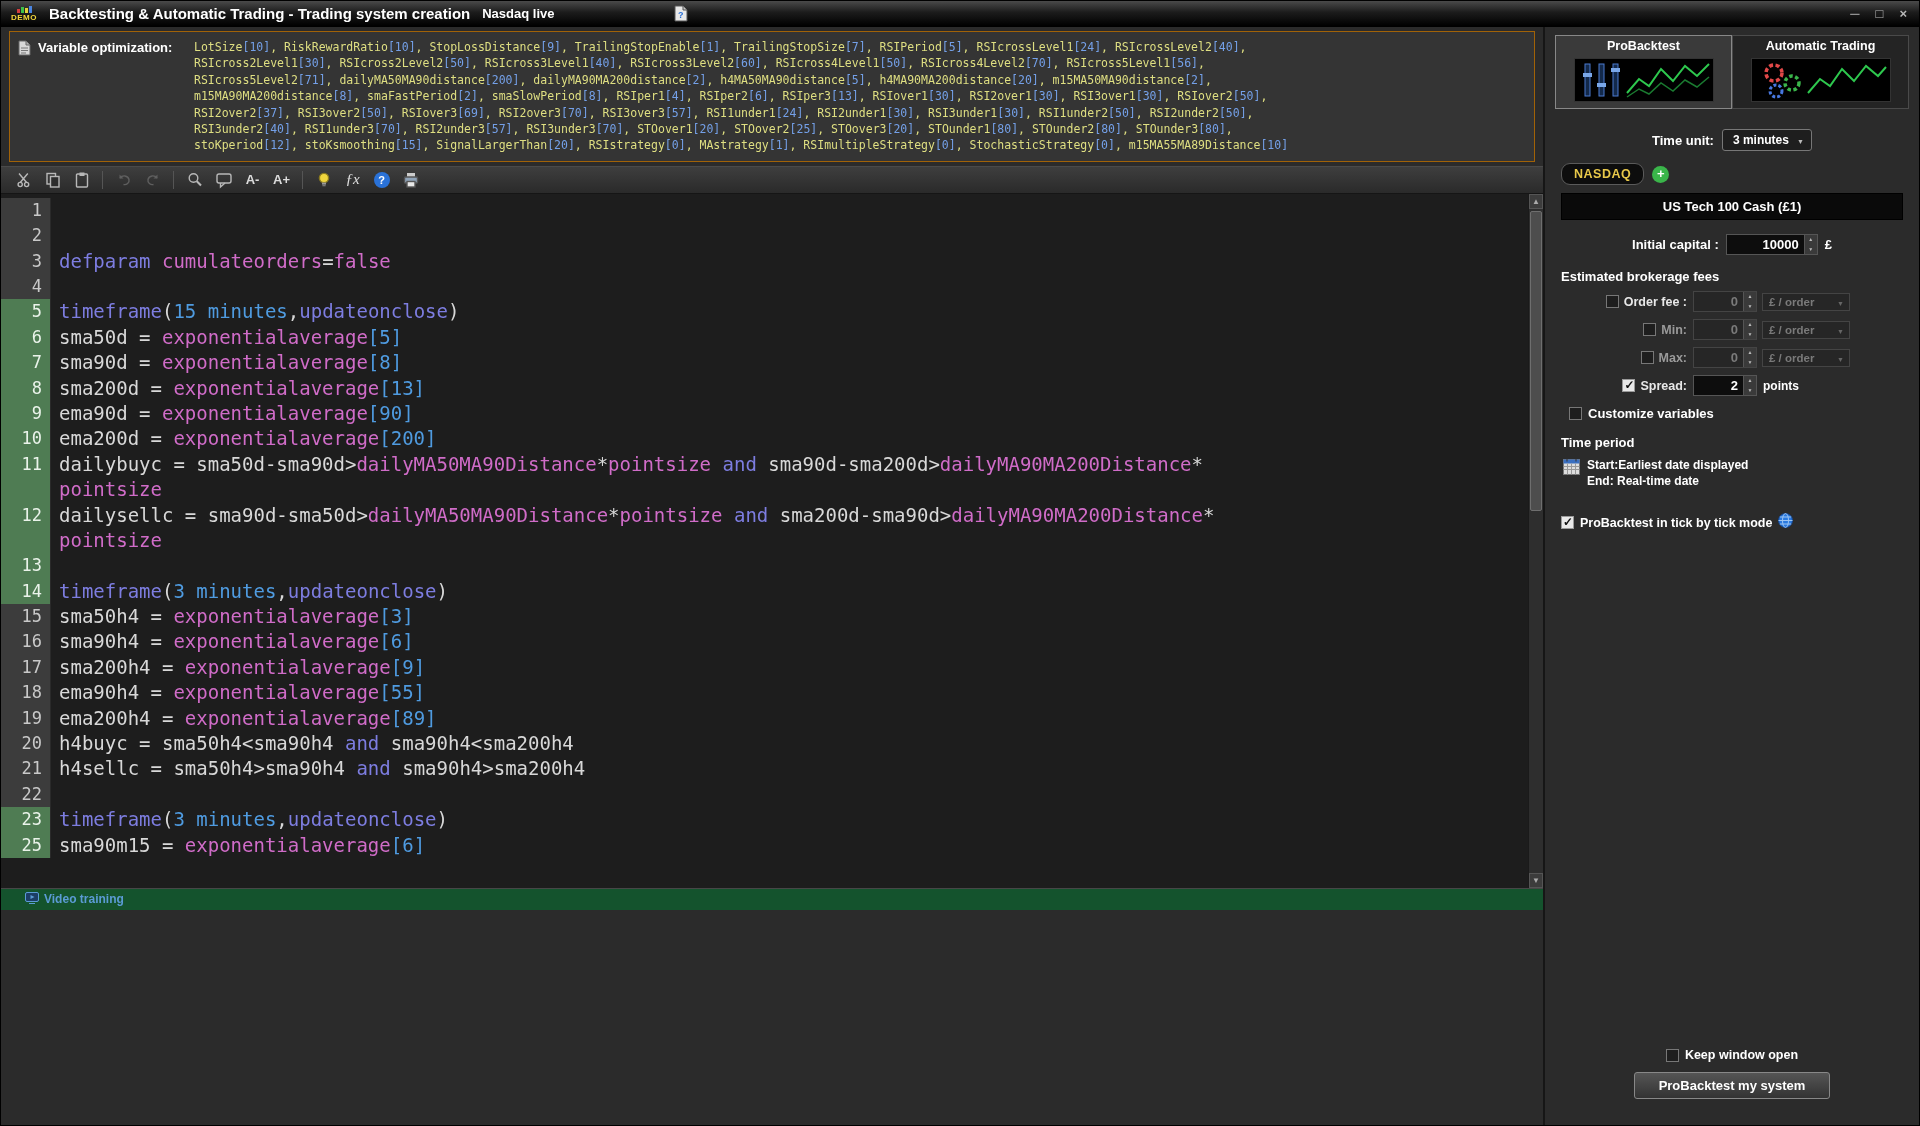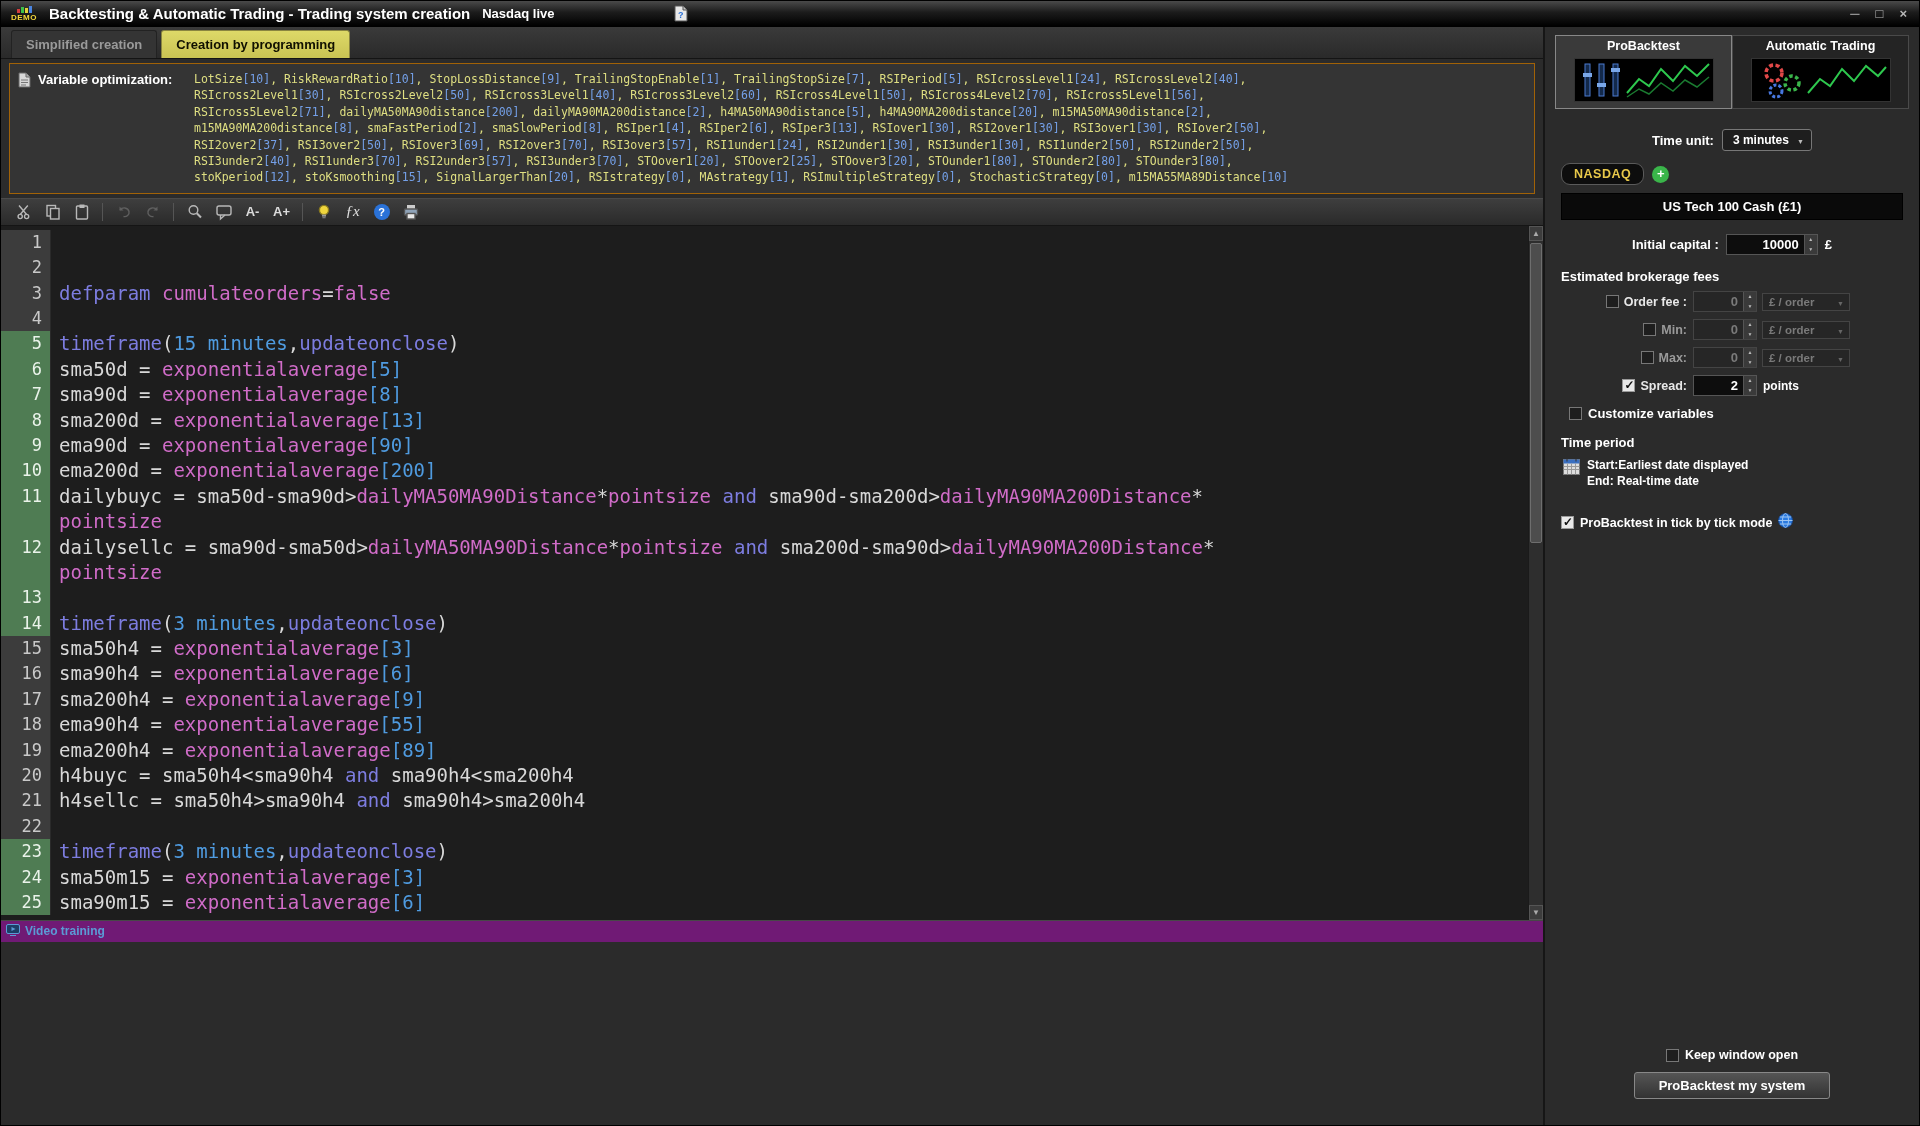--- a/index.html
+++ b/index.html
@@ -60,21 +60,21 @@
 
   
   .scrollbar { position:absolute; right:0; top:0; bottom:0; width:15px; background:#2e2e2e; border-left:1px solid #1a1a1a; }
   .sb-arrow { position:absolute; left:0; right:0; height:15px; background:#3c3c3c; border:1px solid #555; text-align:center; }
   .sb-arrow.up { top:0; } .sb-arrow.down { bottom:0; }
   .sb-arrow::before { font-size:8px; color:#aaa; line-height:14px; display:block; }
   .sb-arrow.up::before { content:"▲"; } .sb-arrow.down::before { content:"▼"; }
   .sb-thumb { position:absolute; left:1px; right:1px; top:17px; height:300px; background:#4d4d4d; border:1px solid #6e6e6e; border-radius:2px; }
 
   
-  .vt-strip { height:22px; flex:none; background:#701a75; border-top:1px solid #474747; display:flex; align-items:center; gap:5px; padding-left:5px; }
+  .vt-strip { height:22px; flex:none; background:#14532d; border-top:1px solid #474747; display:flex; align-items:center; gap:5px; padding-left:24px; }
   .vt-link { color:#5b9bd5; font-weight:bold; font-size:12px; }
   .left-filler { flex:1; background:#2b2b2b; }
 
   
   .sidebar { width:376px; flex:none; display:flex; flex-direction:column; background:#2b2b2b; border-left:2px solid #161616; }
   .sb-tabs { display:flex; margin:8px 10px 0; }
   .sb-tab { flex:1; text-align:center; padding:3px 0 6px; border:1px solid #4a4a4a; background:#242424; }
   .sb-tab.active { background:#3a3a3a; border-color:#888; }
   .sb-tab-label { display:block; color:#fff; font-weight:bold; font-size:12.5px; margin-bottom:5px; }
   .thumb { display:block; margin:0 auto; width:140px; height:44px; background:#000; border:1px solid #333; }
@@ -149,24 +149,20 @@
       <span>─</span>
       <span>□</span>
       <span>×</span>
     </span>
   </div>
 
   <div class="main">
 
     <div class="left">
 
-      <div class="tabs-row">
-        <span class="tab inactive">Simplified creation</span>
-        <span class="tab active">Creation by programming</span>
-      </div>
 
       <div class="varopt">
         <span class="vo-icon">
           <svg width="13" height="16" viewBox="0 0 13 16">
               <path d="M1 1 h7 l4 4 v10 h-11 z" fill="#d8d8d8" stroke="#666"></path>
               <path d="M8 1 l0 4 4 0" fill="#b0b0b0" stroke="#666"></path>
               <path d="M3 8 h7 M3 10.5 h7 M3 13 h5" stroke="#777" fill="none"></path>
             </svg>
         </span>
         <span class="vo-label">Variable optimization:</span>
@@ -335,24 +331,20 @@
               <span class="ln">21</span>
               <span class="code"><span class="pl">h4sellc = sma50h4&gt;sma90h4 </span><span class="kw">and</span><span class="pl"> sma90h4&gt;sma200h4</span></span>
             </div>
             <div class="row">
               <span class="ln">22</span>
               <span class="code"></span>
             </div>
             <div class="row">
               <span class="ln g">23</span>
               <span class="code"><span class="kw">timeframe</span><span class="pl">(</span><span class="num">3 minutes</span><span class="pl">,</span><span class="kw">updateonclose</span><span class="pl">)</span></span>
-            </div>
-            <div class="row">
-              <span class="ln g">24</span>
-              <span class="code"><span class="pl">sma50m15 = </span><span class="fn">exponentialaverage</span><span class="num">[3]</span></span>
             </div>
             <div class="row">
               <span class="ln g">25</span>
               <span class="code"><span class="pl">sma90m15 = </span><span class="fn">exponentialaverage</span><span class="num">[6]</span></span>
             </div>
           </div>
         <div class="scrollbar">
           <div class="sb-arrow up"></div>
           <div class="sb-thumb"></div>
           <div class="sb-arrow down"></div>

